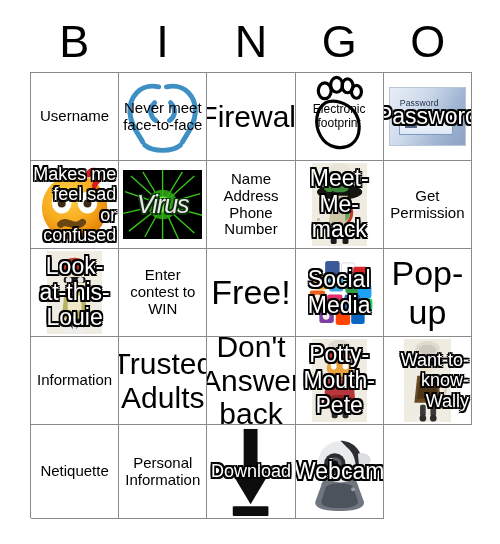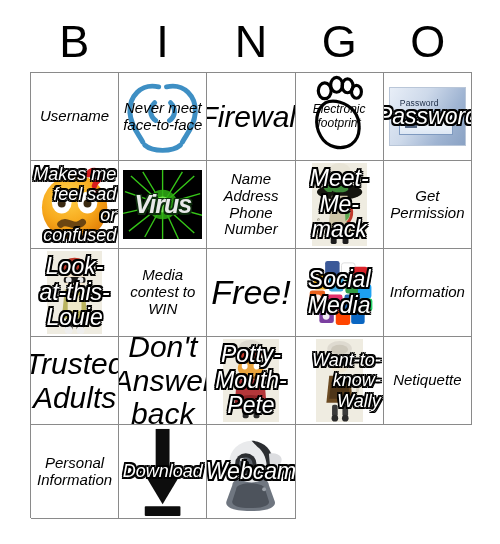--- a/index.html
+++ b/index.html
@@ -62,21 +62,20 @@
     align-items: center;
     justify-content: center;
   }
   .cell-text {
     position: relative;
     z-index: 5;
     text-align: center;
     line-height: 1.12;
     padding: 0 2px;
     font-size: 15px;
-    font-style: italic;
   }
   .t-sm { font-size: 12px; }
   .t-xl { font-size: 30px; }
   .t-xxl { font-size: 34px; }
 
   
   .t-outline {
     color: #ffffff;
     font-size: 20px;
     font-weight: 400;
@@ -102,21 +101,21 @@
   .art-virus-bg {
     position: absolute;
     left: 4px; right: 4px; top: 9px; bottom: 9px;
     background: #000000;
     z-index: 1;
   }
   .virus-word {
     position: relative;
     z-index: 5;
     font-size: 25px;
-    font-weight: 700;
+    font-weight: 400;
     font-style: italic;
     color: #e9e9e9;
     letter-spacing: -1px;
     text-shadow:
       -1.5px -1.5px 0 #0d2d0d, 1.5px -1.5px 0 #0d2d0d,
       -1.5px 1.5px 0 #0d2d0d, 1.5px 1.5px 0 #0d2d0d;
   }
 
   
   .pw-box {
@@ -329,21 +328,21 @@
           <rect x="19" y="70" width="7" height="12" rx="2" fill="#2b2b2b"></rect>
           <rect x="30" y="70" width="7" height="12" rx="2" fill="#2b2b2b"></rect>
           <circle cx="22" cy="82" r="4" fill="#eee"></circle>
           <circle cx="34" cy="82" r="4" fill="#eee"></circle>
         </svg>
       </div>
       <div class="cell-text t-outline t-outline-lg">Look-at-this-Louie</div>
     </div>
 
     <div class="cell">
-      <div class="cell-text">Media contest to WIN</div>
+      <div class="cell-text">Enter contest to WIN</div>
     </div>
 
     <div class="cell">
       <div class="cell-text t-xxl">Free!</div>
     </div>
 
     <div class="cell">
       <div class="sm-bg">
         <svg viewBox="0 0 78 80" preserveAspectRatio="none" style="width:100%;height:100%">
           <g>
@@ -366,20 +365,23 @@
             <circle cx="34" cy="50" r="4"></circle>
               <circle cx="16" cy="46" r="4"></circle>
             <circle cx="52" cy="50" r="3.5"></circle>
               <circle cx="25" cy="64" r="3.5"></circle>
           </g>
         </svg>
       </div>
       <div class="cell-text t-outline t-outline-lg">Social Media</div>
     </div>
 
+    <div class="cell">
+      <div class="cell-text t-xxl">Pop-up</div>
+    </div>
 
     <div class="cell">
       <div class="cell-text">Information</div>
     </div>
 
     <div class="cell">
       <div class="cell-text t-xl">Trusted Adults</div>
     </div>
 
     <div class="cell">

